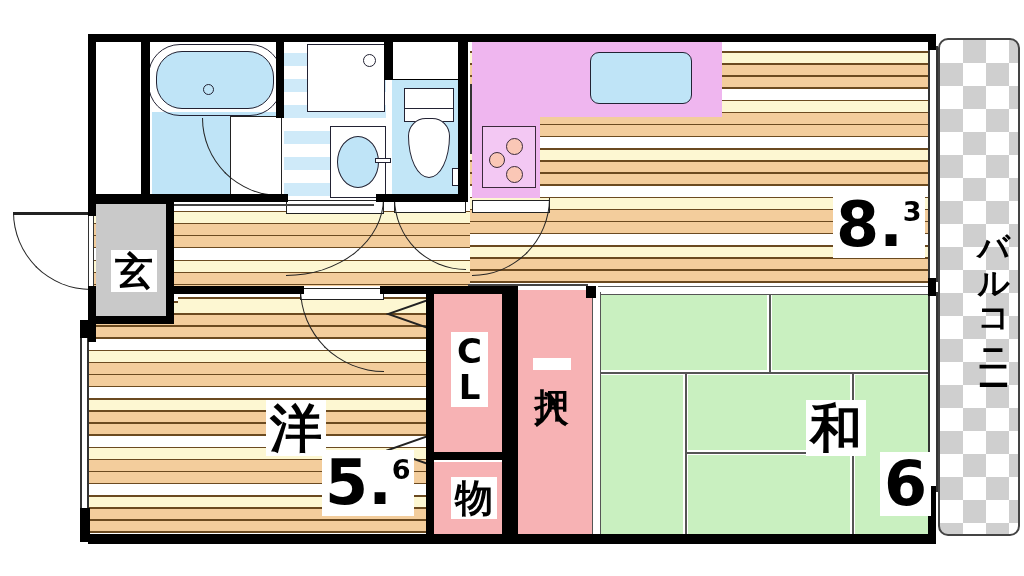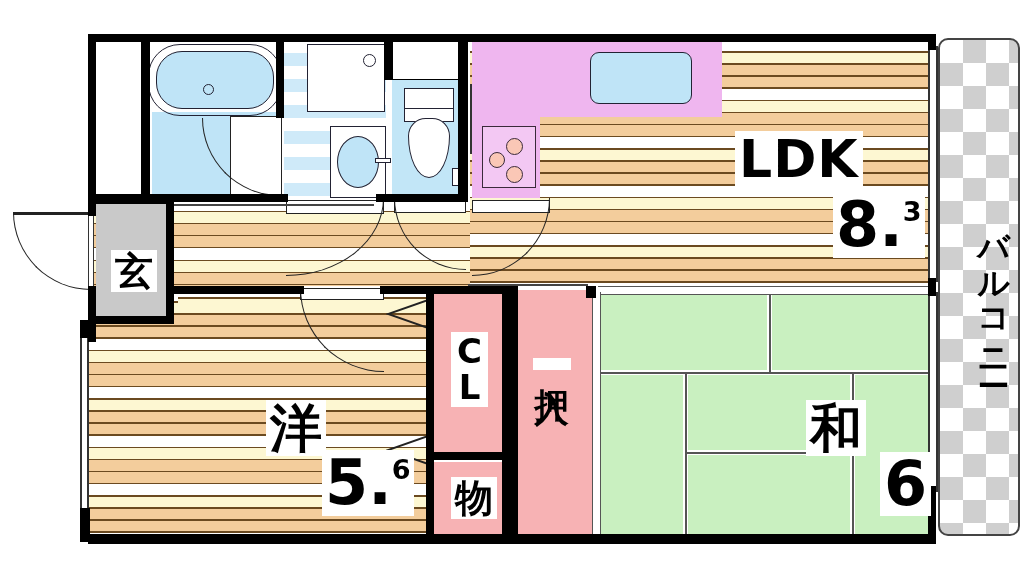--- a/index.html
+++ b/index.html
@@ -221,21 +221,20 @@
   <div class="abs wall" style="left:586px;top:286px;width:10px;height:12px;"></div>
 
   <div class="abs wall" style="left:460px;top:34px;width:8px;height:46px;"></div>
   <div class="abs wall" style="left:460px;top:156px;width:8px;height:46px;"></div>
 
   <div class="abs wall" style="left:434px;top:286px;width:78px;height:8px;"></div>
 
   <div class="abs" style="left:174px;top:204px;width:200px;height:2px;background:#444;"></div>
   <div class="abs" style="left:468px;top:284px;width:120px;height:2px;background:#444;"></div>
 
-  <div class="abs lbl lbl-ldk" style="left:735px;top:131px;padding:2px 4px;">LDK</div>
   <div class="abs lbl" style="left:833px;top:192px;padding:2px 3px;display:flex;align-items:flex-start;">
     <span class="lbl-num-big">8</span>
       <span class="lbl-num-big">.</span>
       <span class="lbl-num-sup" style="margin-top:4px;">3</span>
   </div>
 
   <div class="abs lbl lbl-jp-big" style="left:806px;top:400px;padding:2px 4px;">和</div>
   <div class="abs lbl lbl-num-big" style="left:880px;top:452px;padding:1px 4px;">6</div>
 
   <div class="abs lbl lbl-jp-big" style="left:266px;top:400px;padding:2px 4px;">洋</div>

